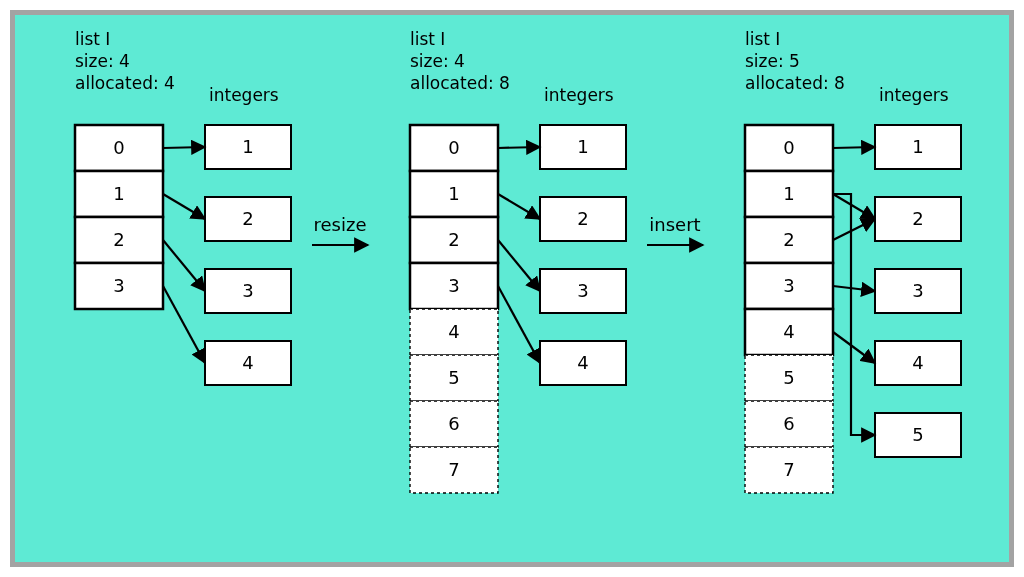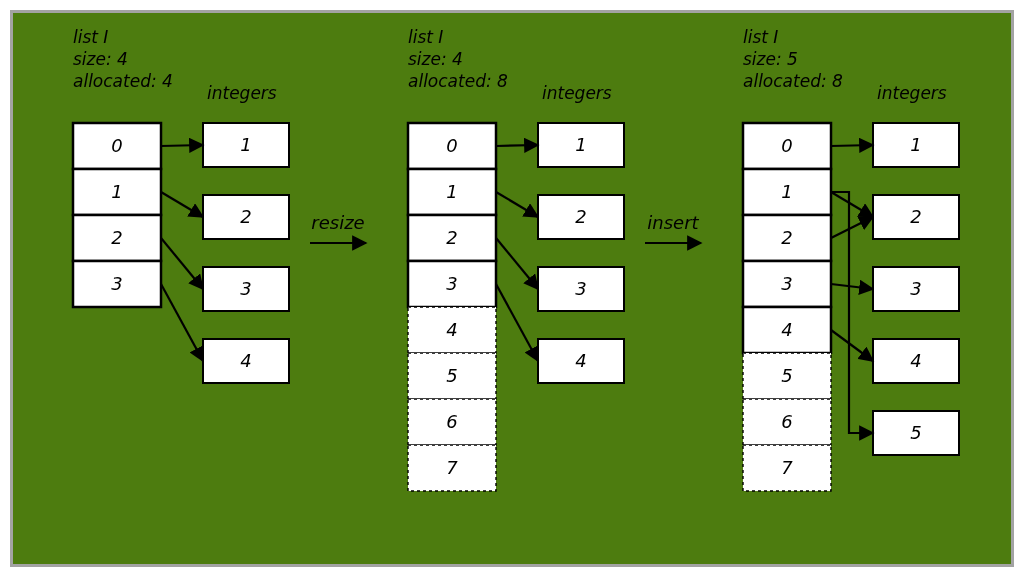--- a/index.html
+++ b/index.html
@@ -14,23 +14,22 @@
     width: 1024px;
     height: 577px;
     background: #ffffff;
   }
   .frame {
     position: absolute;
     left: 10px;
     top: 10px;
     right: 10px;
     bottom: 10px;
-    border: 3px solid #a3a3a3;
-    background: #4d7c0f;
-    font-style: italic;
+    border: 5px solid #a3a3a3;
+    background: #5eead4;
   }
   svg { display: block; }
   .lbl { font-size: 18px; }
   .hdr { font-size: 17px; }
   .cell-solid {
     stroke: #000;
     stroke-width: 2.5;
     fill: #fff;
   }
   .cell-dotted {

